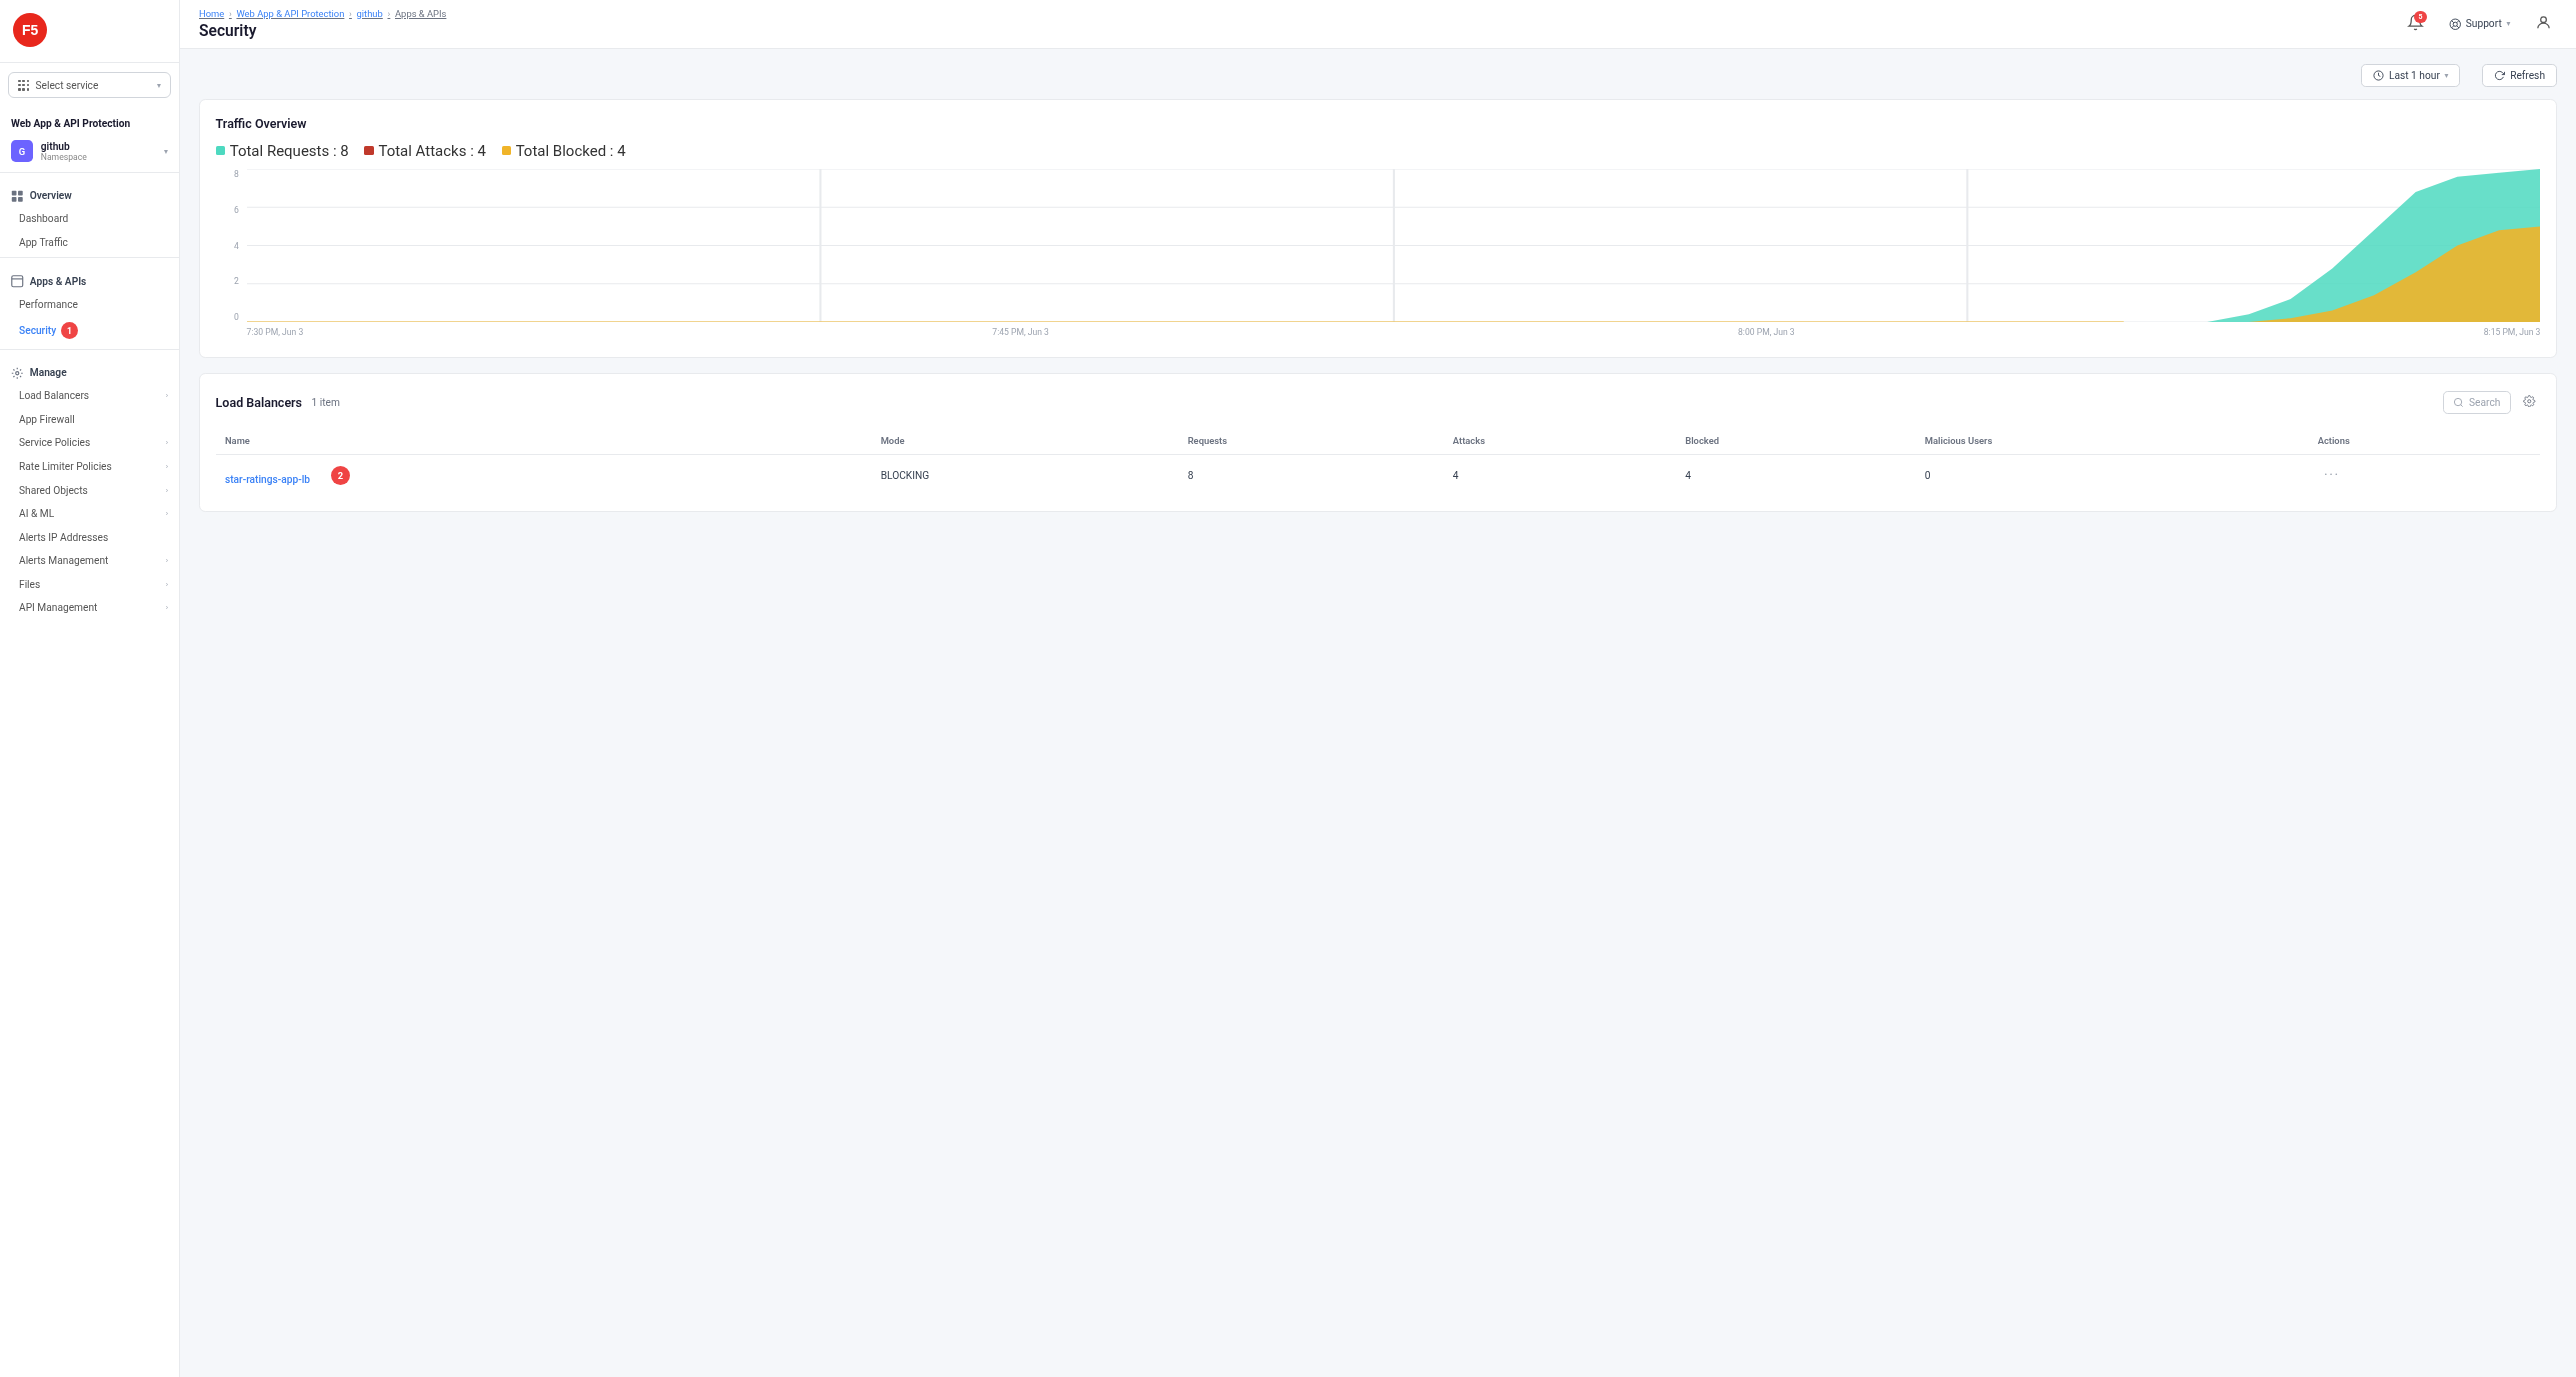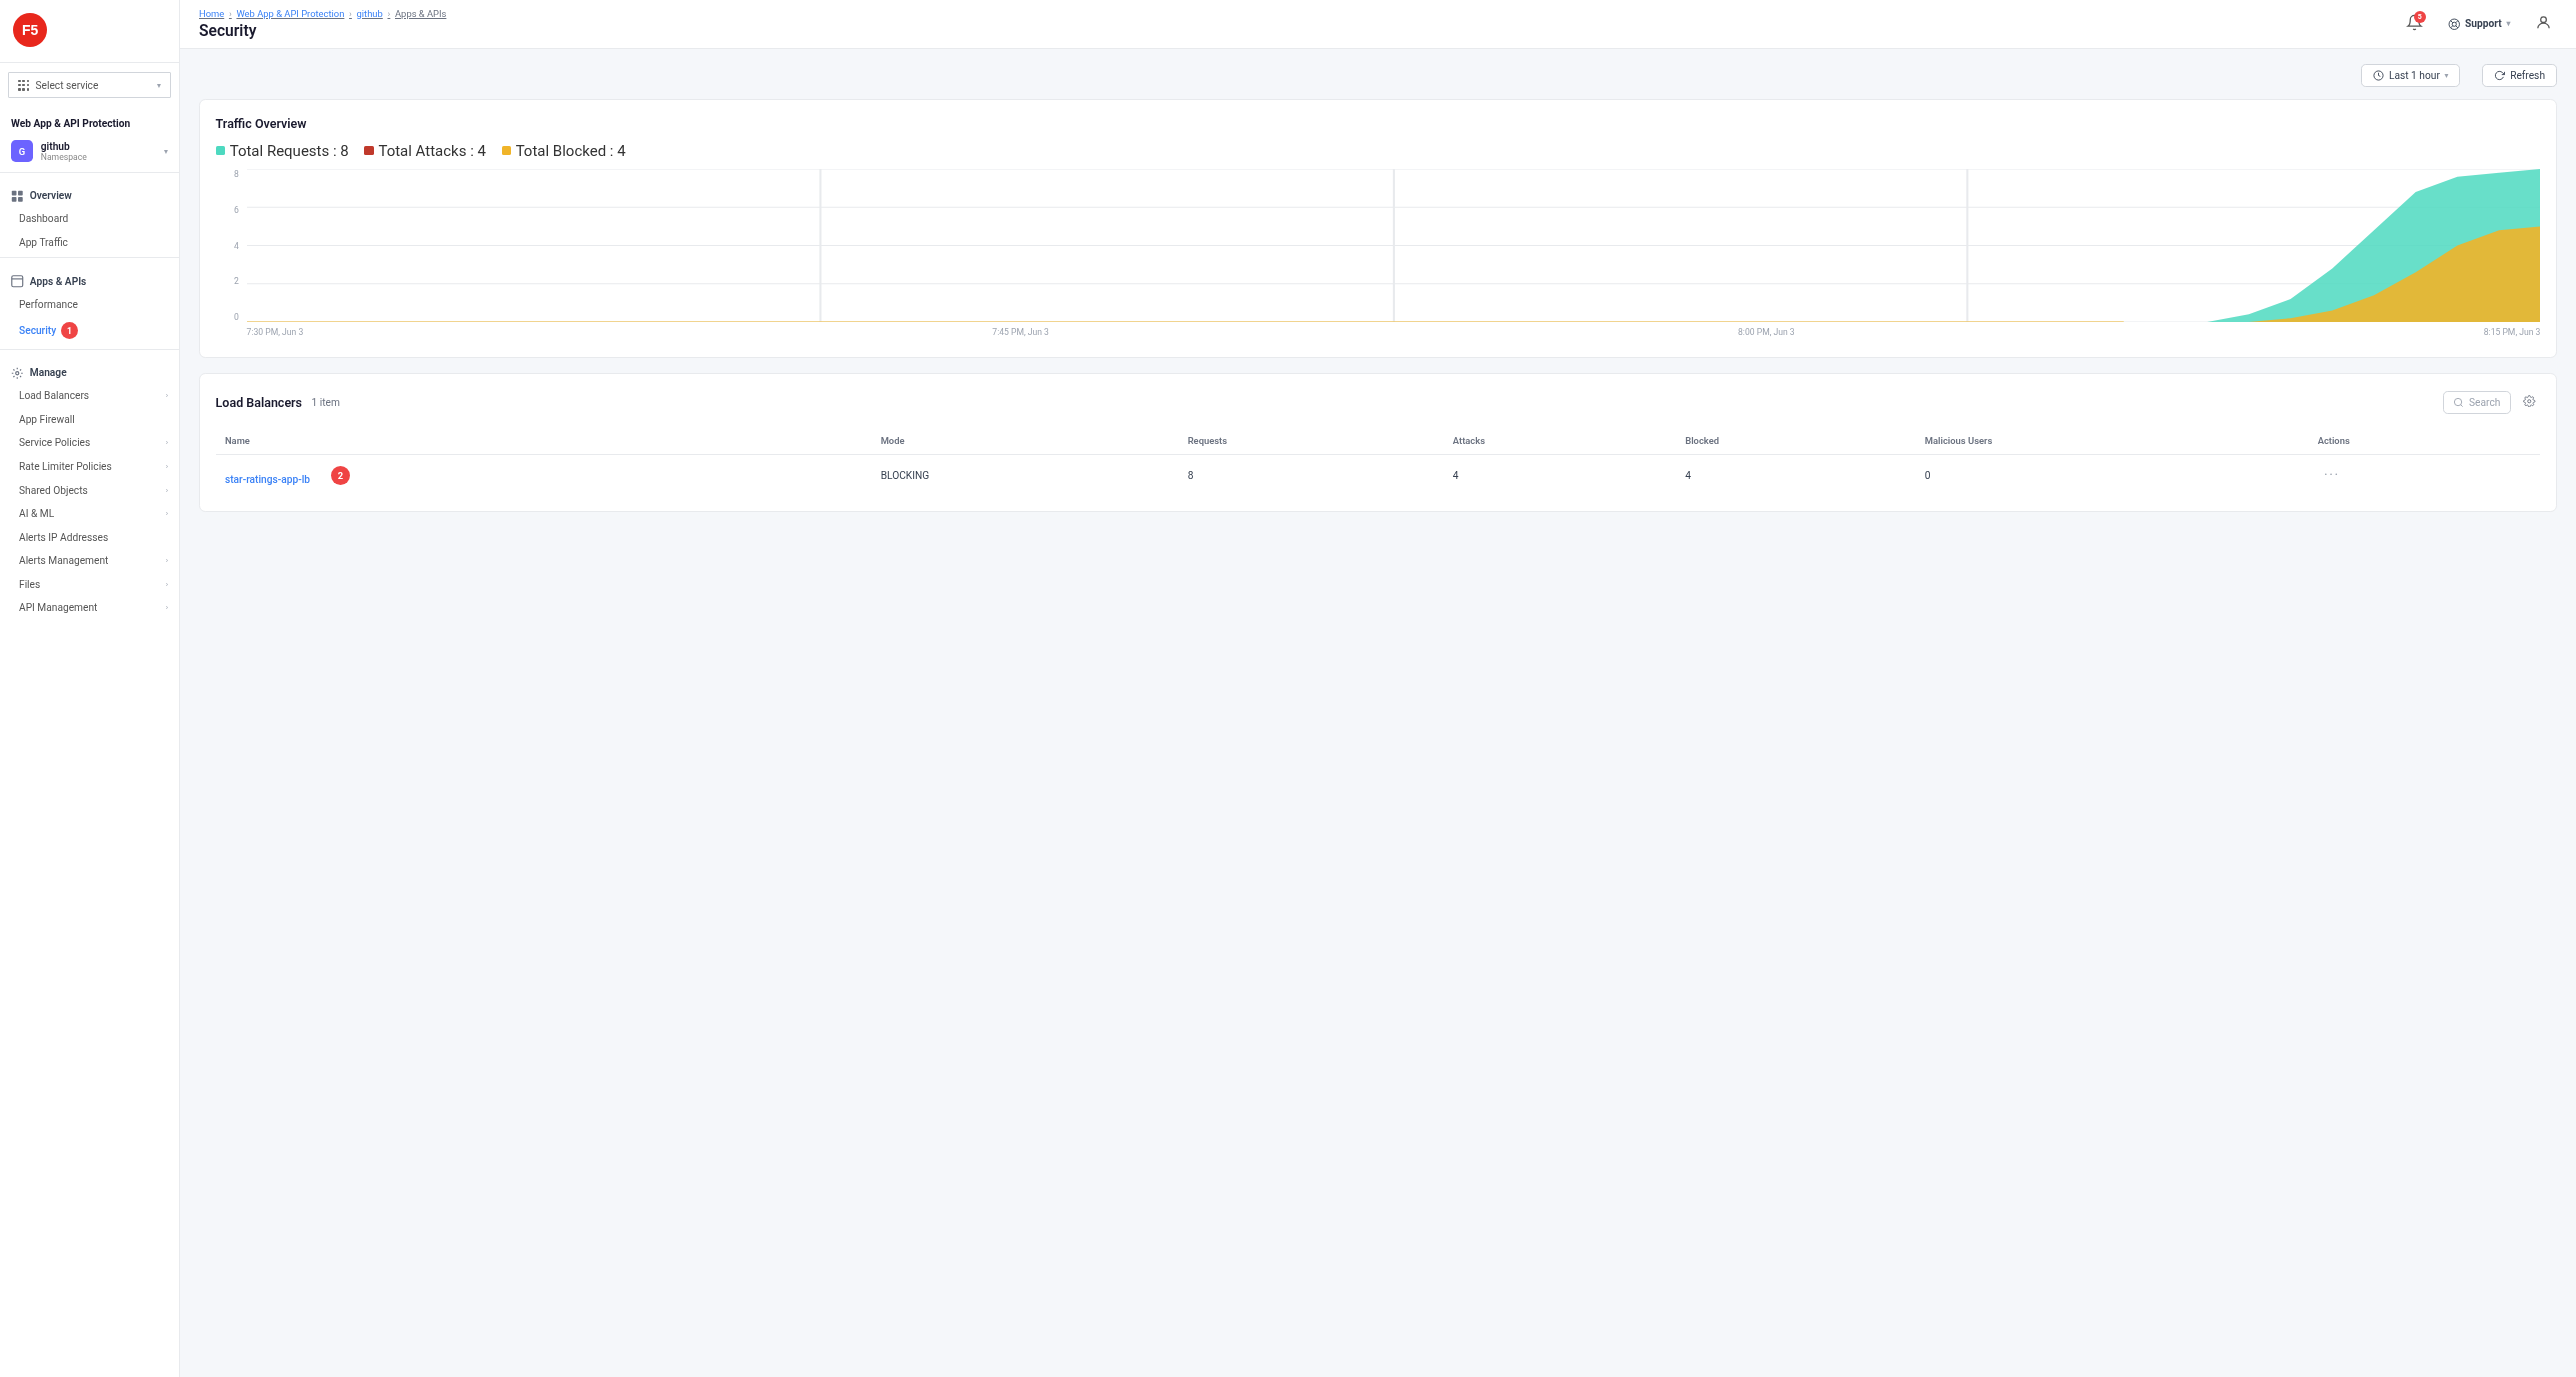--- a/index.html
+++ b/index.html
@@ -2,21 +2,21 @@
 <html style="font-size:12.5px"><head>
   <meta charset="utf-8">
   <style>
     * { box-sizing: border-box; margin: 0; padding: 0; }
     body { font-family: -apple-system, BlinkMacSystemFont, 'Segoe UI', Roboto, sans-serif; font-size: 11px; color: #333; background: #f5f7fa; display: flex; height: 100vh; overflow: hidden; }
 
     
     .sidebar { width: 180px; background: #fff; border-right: 0.8px solid #e8eaed; display: flex; flex-direction: column; overflow-y: auto; flex-shrink: 0; }
     .sidebar-logo { padding: 12.5px; border-bottom: 0.8px solid #e8eaed; }
     .sidebar-logo svg { width: 34px; height: 34px; }
-    .select-service { margin: 9.4px 7.8px; padding: 6.3px 9.4px; border: 0.8px solid #d1d5db; border-radius: 1px; display: flex; align-items: center; justify-content: space-between; cursor: pointer; font-size: 10.2px; color: #555; background: #fff; }
+    .select-service { margin: 9.4px 7.8px; padding: 6.3px 9.4px; border: 0.8px solid #d1d5db; border-radius: 6px; display: flex; align-items: center; justify-content: space-between; cursor: pointer; font-size: 10.2px; color: #555; background: #fff; }
     .select-service-left { display: flex; align-items: center; gap: 6.3px; }
     .grid-icon { display: grid; grid-template-columns: 1fr 1fr 1fr; gap: 1.6px; width: 11px; height: 11px; }
     .grid-dot { background: #666; border-radius: 0.8px; }
 
     .sidebar-section-title { font-size: 10.2px; font-weight: 700; padding: 11px 11px 4.7px; color: #1a1a2e; }
     .namespace-item { display: flex; align-items: center; padding: 6.3px 11px; cursor: pointer; gap: 7.8px; }
     .namespace-avatar { width: 22px; height: 22px; background: #6c63ff; border-radius: 4.7px; display: flex; align-items: center; justify-content: center; color: white; font-size: 9.4px; font-weight: 600; }
     .namespace-info { flex: 1; }
     .namespace-name { font-size: 10.2px; font-weight: 600; color: #1a1a2e; }
     .namespace-label { font-size: 8.6px; color: #888; }
@@ -39,21 +39,21 @@
     
     .topbar { background: #fff; border-bottom: 0.8px solid #e8eaed; padding: 7.8px 19px; display: flex; align-items: center; justify-content: space-between; }
     .breadcrumb { display: flex; align-items: center; gap: 4.7px; font-size: 9.4px; color: #6b7280; text-decoration: underline; }
     .breadcrumb a { color: #3b82f6; text-decoration: none; }
     .breadcrumb-sep { color: #9ca3af; }
     .page-title { font-size: 15.6px; font-weight: 600; color: #1a1a2e; margin-top: 3.1px; }
     .topbar-left { }
     .topbar-right { display: flex; align-items: center; gap: 12.5px; }
     .notif-btn { position: relative; cursor: pointer; padding: 4.7px; }
     .notif-badge { position: absolute; top: 1.6px; right: 1.6px; background: #ef4444; color: white; font-size: 7px; font-weight: 700; border-radius: 50%; width: 12.5px; height: 12.5px; display: flex; align-items: center; justify-content: center; }
-    .support-btn { display: flex; align-items: center; gap: 4.7px; cursor: pointer; font-size: 10.2px; color: #374151; padding: 4.7px 7.8px; border-radius: 4.7px; font-weight: bold; }
+    .support-btn { display: flex; align-items: center; gap: 4.7px; cursor: pointer; font-size: 10.2px; color: #374151; padding: 4.7px 7.8px; border-radius: 4.7px; }
     .user-btn { cursor: pointer; padding: 4.7px; }
 
     
     .content { flex: 1; overflow-y: auto; padding: 15.6px 19px; }
 
     
     .time-controls { display: flex; align-items: center; justify-content: flex-end; gap: 22px; margin-bottom: 12.5px; }
     .time-btn { display: flex; align-items: center; gap: 4.7px; padding: 4.7px 11px; border: 0.8px solid #d1d5db; border-radius: 4.7px; background: #fff; cursor: pointer; font-size: 10.2px; color: #374151; }
 
     

